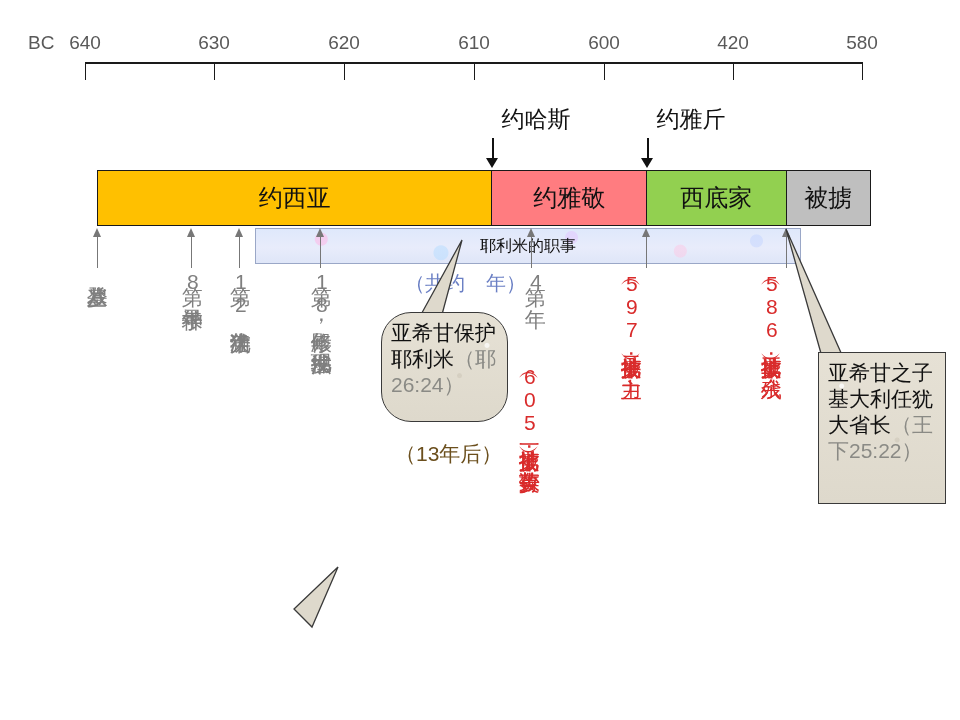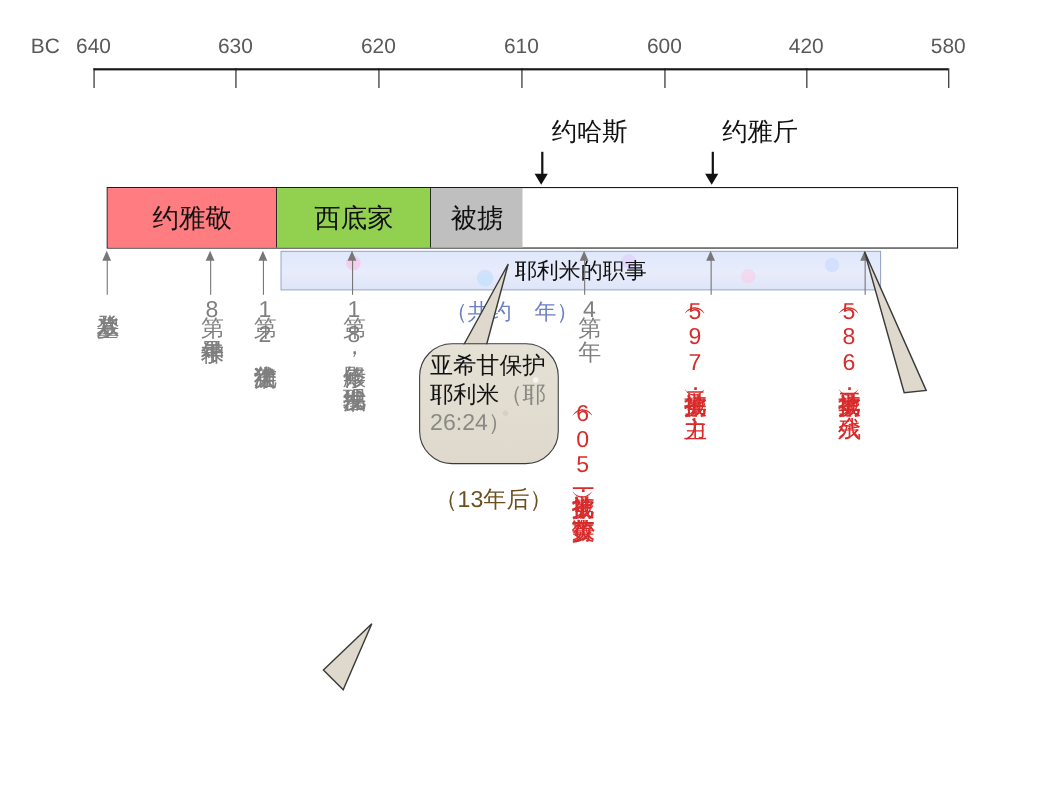--- a/index.html
+++ b/index.html
@@ -59,21 +59,21 @@
     background:
       radial-gradient(circle at 12% 30%, rgba(255,182,230,.55) 0 6px, rgba(0,0,0,0) 7px),
       radial-gradient(circle at 34% 70%, rgba(188,222,255,.6) 0 7px, rgba(0,0,0,0) 8px),
       radial-gradient(circle at 58% 25%, rgba(226,196,255,.5) 0 6px, rgba(0,0,0,0) 7px),
       radial-gradient(circle at 78% 65%, rgba(255,196,226,.45) 0 6px, rgba(0,0,0,0) 7px),
       radial-gradient(circle at 92% 35%, rgba(198,214,255,.55) 0 6px, rgba(0,0,0,0) 7px),
       linear-gradient(180deg,#dfe8fb 0%, #e8ecfb 55%, #dfe6f8 100%);
     border:1px solid #9aa7c7;box-sizing:border-box;
     display:flex;align-items:center;justify-content:center;
   }
-  .jer-band-label{font-size:20px;color:#111;white-space:nowrap;}
+  .jer-band-label{font-size:16px;color:#111;white-space:nowrap;}
 
   
   .up-arrow{position:absolute;}
   .up-arrow .stem{position:absolute;left:0;top:7px;width:1.3px;background:#777;}
   .up-arrow .head{
     position:absolute;left:0;top:0;width:0;height:0;
     border-left:4.5px solid transparent;border-right:4.5px solid transparent;
     border-bottom:9px solid #777;transform:translateX(-50%);
   }
 
@@ -135,20 +135,21 @@
 
   <div class="top-ptr-label" style="left:492px;top:104px">约哈斯</div>
   <div class="top-ptr-stem" style="left:492px;top:138px;height:22px"></div>
   <div class="top-ptr-head" style="left:492px;top:158px"></div>
 
   <div class="top-ptr-label" style="left:647px;top:104px">约雅斤</div>
   <div class="top-ptr-stem" style="left:647px;top:138px;height:22px"></div>
   <div class="top-ptr-head" style="left:647px;top:158px"></div>
 
   <div class="reign-bar">
+    <div class="seg" style="background:#FFC000;width:51.1%">约西亚</div>
     <div class="seg" style="background:#FF7C80;width:20.0%">约雅敬</div>
     <div class="seg" style="background:#92D050;width:18.1%">西底家</div>
     <div class="seg" style="background:#BFBFBF;width:10.8%">被掳</div>
   </div>
 
   <div class="jer-band">
     <span class="jer-band-label">耶利米的职事</span>
   </div>
 
   <div style="position:absolute;left:405px;top:270px;font-size:20px;color:#6a7fc4;">（共约</div>
@@ -203,18 +204,21 @@
     <polygon points="48,80 92,0 70,82" fill="#ded9cc" stroke="#3a3a3a" stroke-width="1.3"></polygon>
   </svg>
   <div class="callout" style="left:381px;top:312px;width:127px;height:110px;border-radius:30px;">
     <span>亚希甘保护耶利米</span><span class="ref">（耶26:24）</span>
   </div>
   <div class="sub-note" style="left:395px;top:440px">（13年后）</div>
 
   <svg style="position:absolute;left:780px;top:225px;width:110px;height:140px;overflow:visible;">
     <polygon points="6,4 62,130 42,132" fill="#ded9cc" stroke="#3a3a3a" stroke-width="1.3"></polygon>
   </svg>
+  <div class="callout" style="left:818px;top:352px;width:128px;height:152px;">
+    <span>亚希甘之子基大利任犹大省长</span><span class="ref">（王下25:22）</span>
+  </div>
 
   <svg style="position:absolute;left:290px;top:565px;width:70px;height:70px;overflow:visible;">
     <polygon points="48,2 22,62 4,44" fill="#ded9cc" stroke="#3a3a3a" stroke-width="1.3"></polygon>
   </svg>
 
 </div>
 
 </body></html>

